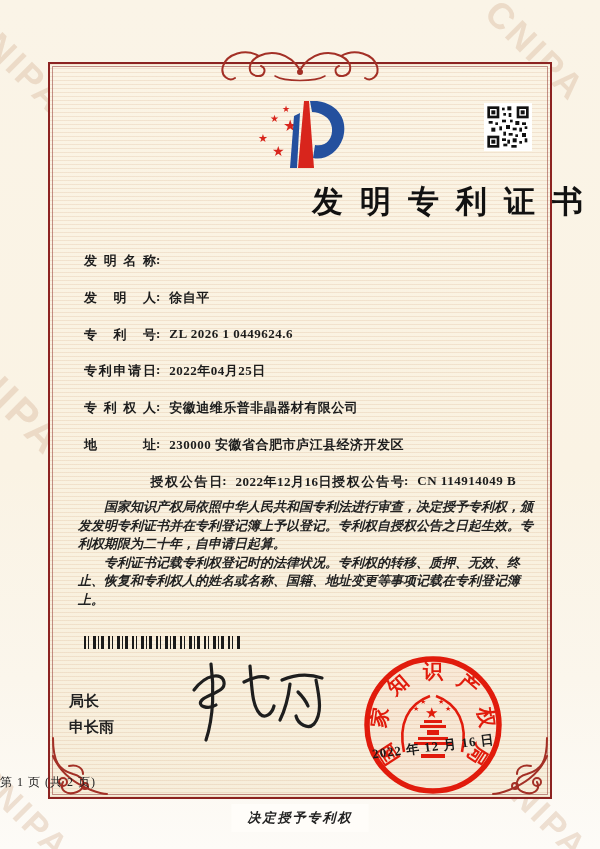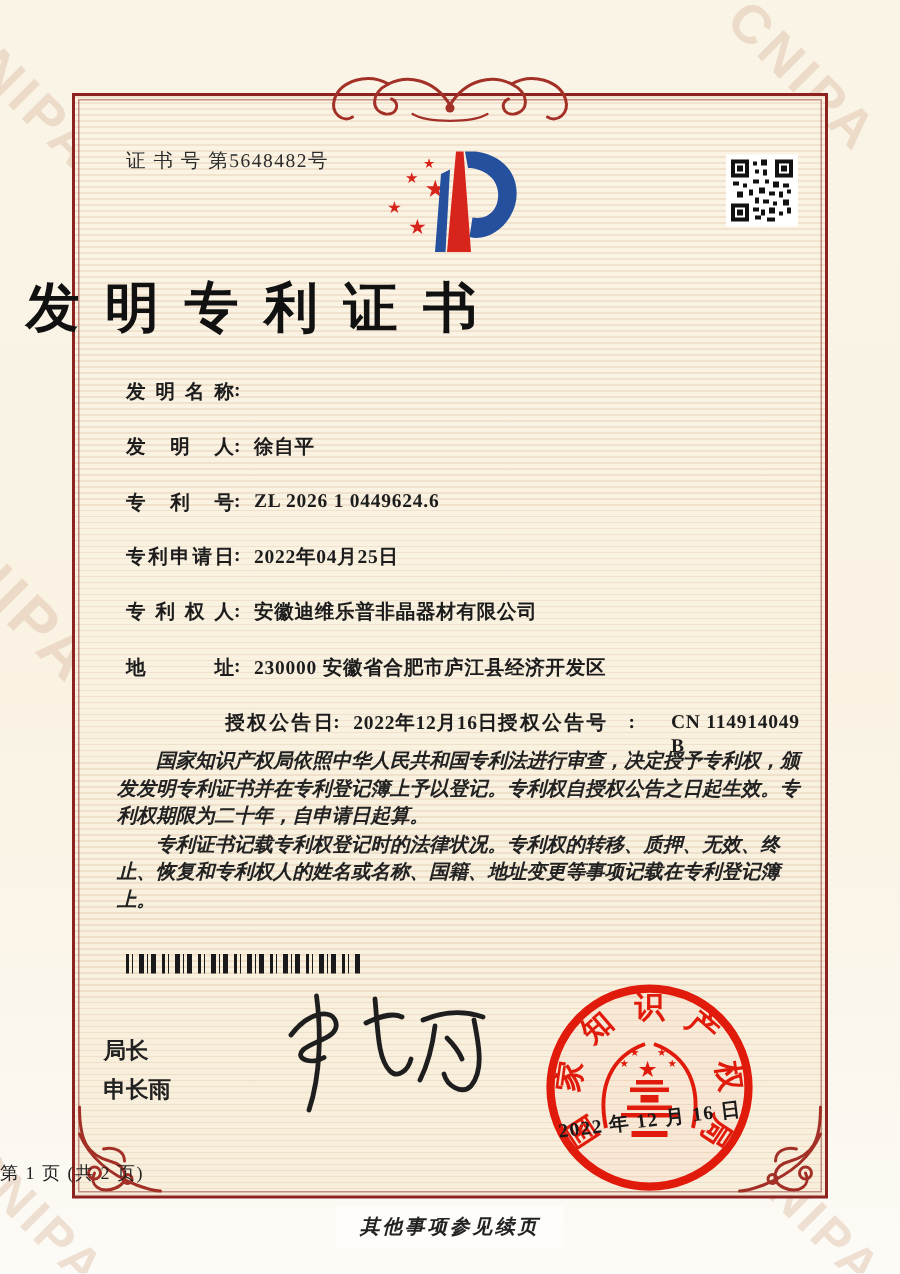--- a/index.html
+++ b/index.html
@@ -25,22 +25,22 @@
   .frame::before {
     content:""; position:absolute; left:2px; top:2px; right:2px; bottom:2px;
     border:1px solid rgba(150,60,55,0.55); pointer-events:none;
   }
   .ornament { position:absolute; pointer-events:none; }
   
   .certno { position:absolute; left:84px; top:98px; font-size:13px; color:#2b2b2b; letter-spacing:1px; }
   .logo { position:absolute; left:252px; top:98px; }
   .qr { position:absolute; left:484px; top:103px; background:#fff; padding:2px; }
   .title {
-    position:absolute; left:0; right:0; top:181px; text-align:left;
-    font-size:36px; font-weight:bold; color:#111; letter-spacing:17px; padding-left:17px;
+    position:absolute; left:0; right:0; top:181px; text-align:right;
+    font-size:31px; font-weight:bold; color:#111; letter-spacing:17px; padding-left:17px;
   }
   
   .rows { position:absolute; left:84px; top:252px; width:462px; }
   .row { display:flex; align-items:flex-start; height:36.8px; font-size:13px; font-weight:bold; color:#1c1c1c; }
   .row-label { display:inline-block; width:72px; text-align:justify; text-align-last:justify; flex:none; }
   .row-sep { flex:none; margin-right:9px; }
   .row-value { letter-spacing:0.5px; }
   .row-pair-left { display:flex; width:248px; flex:none;justify-content:flex-end; }
   
   .paras { position:absolute; left:78px; top:498px; width:462px; font-size:13px;
@@ -103,21 +103,20 @@
   <svg class="ornament" style="left:491px;top:736px;transform:scaleX(-1);" width="60" height="62" viewBox="0 0 60 62">
     <g stroke="#a33026" fill="none" stroke-width="2" stroke-linecap="round">
       <path d="M4,2 C4,26 10,34 24,38 C36,41 38,52 28,56 C18,60 10,54 14,46"></path>
       <path d="M4,20 C10,34 22,46 42,54 C50,57 56,58 58,58"></path>
       <path d="M20,30 C28,28 34,32 34,38"></path>
       <circle cx="14" cy="46" r="4"></circle>
       <circle cx="36" cy="50" r="3"></circle>
     </g>
   </svg>
 
-  <div class="certno">证 书 号 第5648482号</div>
 
   <svg class="logo" width="96" height="76" viewBox="0 0 96 76">
     <text x="30" y="14" font-size="9" fill="#d8251c">★</text>
     <text x="18" y="24" font-size="10" fill="#d8251c">★</text>
     <text x="31" y="33" font-size="16" fill="#d8251c">★</text>
     <text x="6" y="44" font-size="11" fill="#d8251c">★</text>
     <text x="20" y="58" font-size="14" fill="#d8251c">★</text>
     <polygon points="42,18 48,15 45,70 38,70" fill="#24509e"></polygon>
     <polygon points="52,3 57,3 62,70 46,70" fill="#d8251c"></polygon>
     <path d="M58,3 L65,3 C88,6 96,24 91,40 C86,55 72,63 61,60 L63,47 C74,49 81,41 80,30 C79,19 68,14 60,14 Z" fill="#24509e"></path>
@@ -200,21 +199,21 @@
       <span class="row-label">地址</span>
         <span class="row-sep">:</span>
       <span class="row-value">230000 安徽省合肥市庐江县经济开发区</span>
     </div>
     <div class="row">
       <span class="row-pair-left">
         <span class="row-label">授权公告日</span>
           <span class="row-sep">:</span>
         <span class="row-value">2022年12月16日</span>
       </span>
-      <span style="display:flex;gap:15px;">
+      <span style="display:flex;">
         <span class="row-label">授权公告号</span>
           <span class="row-sep">:</span>
         <span class="row-value">CN 114914049 B</span>
       </span>
     </div>
   </div>
 
   <div class="paras">
     <p>国家知识产权局依照中华人民共和国专利法进行审查，决定授予专利权，颁发发明专利证书并在专利登记簿上予以登记。专利权自授权公告之日起生效。专利权期限为二十年，自申请日起算。</p>
     <p>专利证书记载专利权登记时的法律状况。专利权的转移、质押、无效、终止、恢复和专利权人的姓名或名称、国籍、地址变更等事项记载在专利登记簿上。</p>
@@ -268,15 +267,15 @@
         <rect x="61" y="87" width="30" height="3"></rect>
         <rect x="57" y="92" width="38" height="3"></rect>
         <rect x="64" y="104" width="24" height="4"></rect>
       </g>
     </g>
     <text x="76" y="101" text-anchor="middle" font-size="13" font-weight="bold" fill="#1a1a1a" textLength="122" transform="rotate(-7 76 98)">2022 年 12 月 16 日</text>
   </svg>
 
   <div class="pageinfo">第 1 页 (共 2 页)</div>
 
-  <div class="footer-note">其他事项参见续页</div>
+  <div class="footer-note">决定授予专利权</div>
 
 </div>
 
 </body></html>

